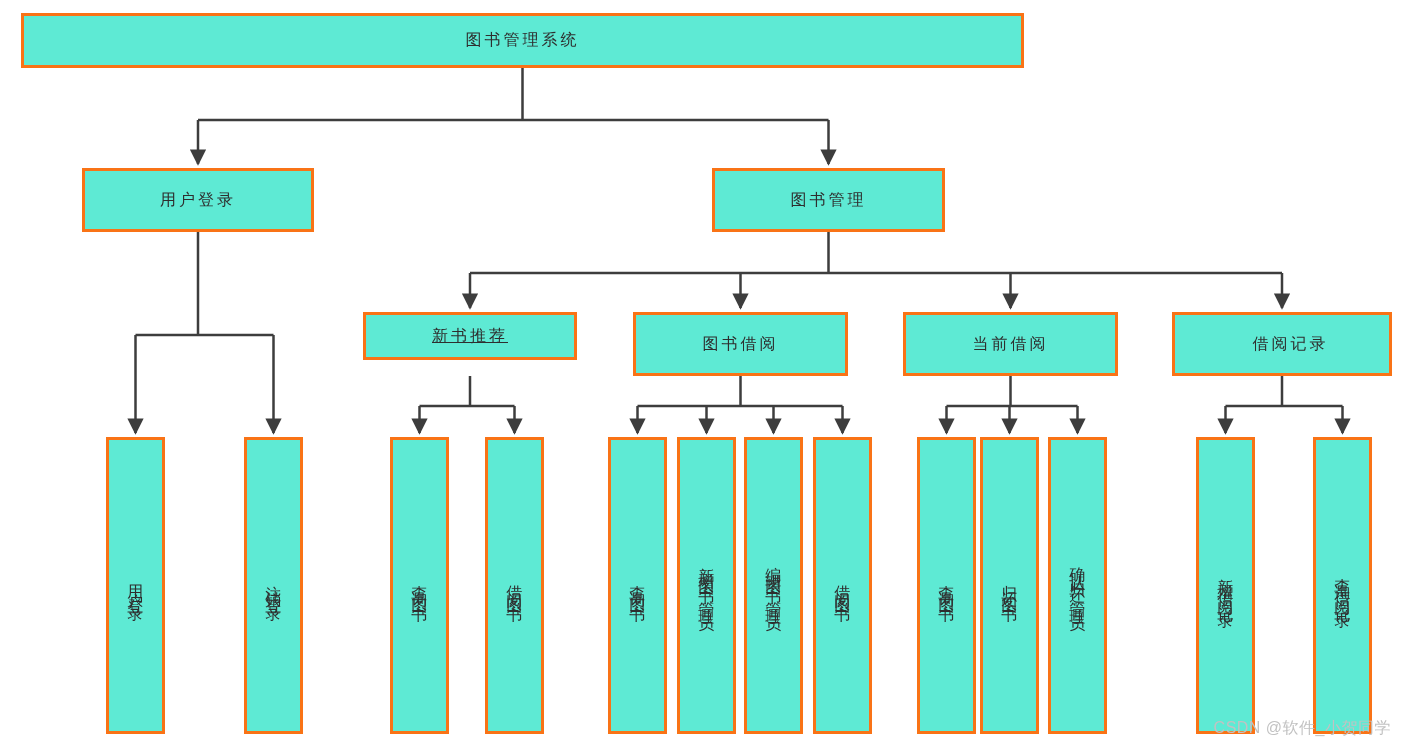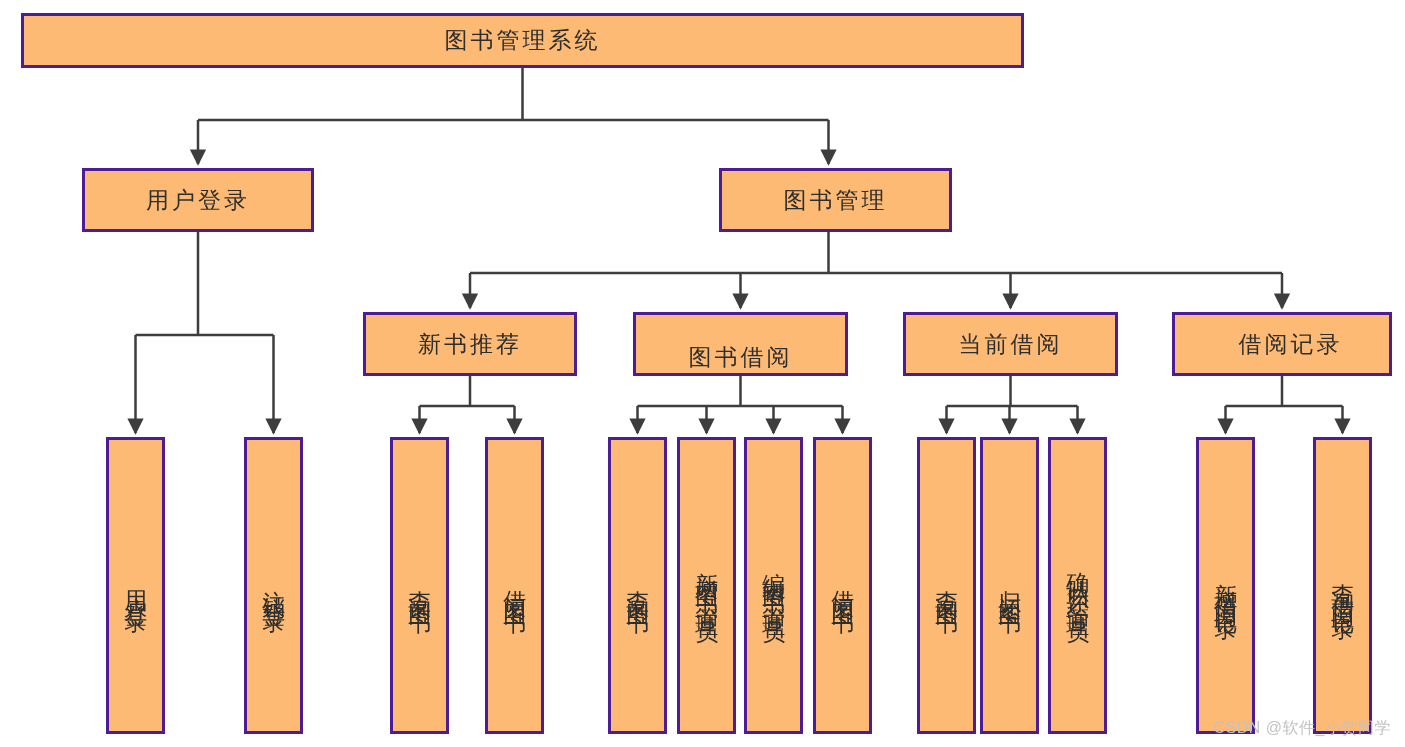--- a/index.html
+++ b/index.html
@@ -12,27 +12,27 @@
     overflow: hidden;
   }
   .connectors {
     position: absolute;
     left: 0; top: 0;
     z-index: 1;
   }
   .node {
     position: absolute;
     box-sizing: border-box;
-    background: #fdba74;
-    border: 3px solid #4c1d95;
+    background: #5eead4;
+    border: 3px solid #f97316;
     display: flex;
     align-items: center;
     justify-content: center;
     color: #2e2e2e;
-    font-size: 23px;
+    font-size: 16px;
     z-index: 2;
   }
   .hbox .lbl { letter-spacing: 3px; white-space: nowrap; }
   .vbox { top: 437px; width: 59px; height: 297px; }
   .vbox .vlbl {
     writing-mode: vertical-rl;
     text-orientation: mixed;
     letter-spacing: 7px;
     line-height: 1.1;
   }
@@ -102,28 +102,28 @@
     </g>
   </svg>
 
   <div class="node hbox" style="left:21px;top:13px;width:1003px;height:55px;">
     <span class="lbl">图书管理系统</span>
   </div>
 
   <div class="node hbox" style="left:82px;top:168px;width:232px;height:64px;">
     <span class="lbl">用户登录</span>
   </div>
-  <div class="node hbox" style="left:712px;top:168px;width:233px;height:64px;margin-left:7px;">
+  <div class="node hbox" style="left:712px;top:168px;width:233px;height:64px;">
     <span class="lbl">图书管理</span>
   </div>
 
-  <div class="node hbox" style="left:363px;top:312px;width:214px;height:64px;">
+  <div class="node hbox" style="left:363px;top:312px;width:214px;height:48px;text-decoration:underline;">
     <span class="lbl">新书推荐</span>
   </div>
-  <div class="node hbox" style="left:633px;top:312px;width:215px;height:64px;align-items:flex-end;">
+  <div class="node hbox" style="left:633px;top:312px;width:215px;height:64px;">
     <span class="lbl">图书借阅</span>
   </div>
   <div class="node hbox" style="left:903px;top:312px;width:215px;height:64px;text-align:center;">
     <span class="lbl">当前借阅</span>
   </div>
   <div class="node hbox" style="left:1172px;top:312px;width:220px;height:64px;padding-left:17px;">
     <span class="lbl">借阅记录</span>
   </div>
 
   <div class="node vbox" style="left:106px;">

